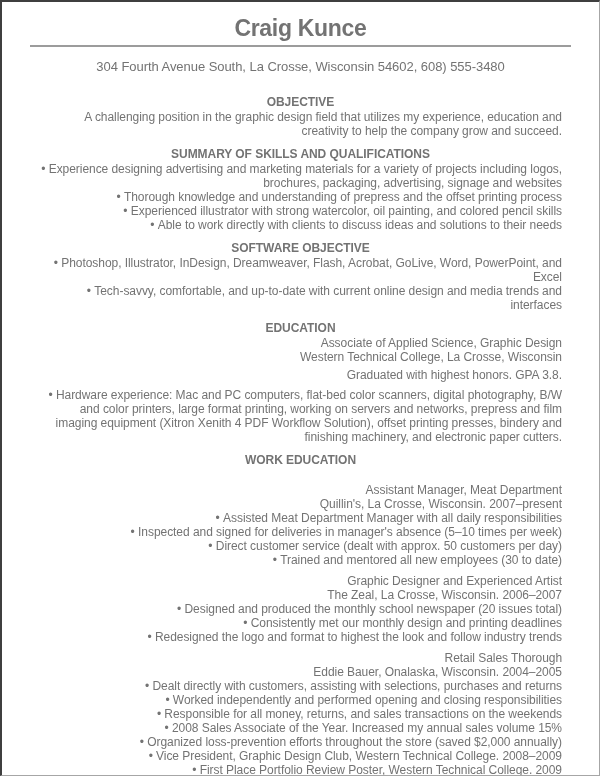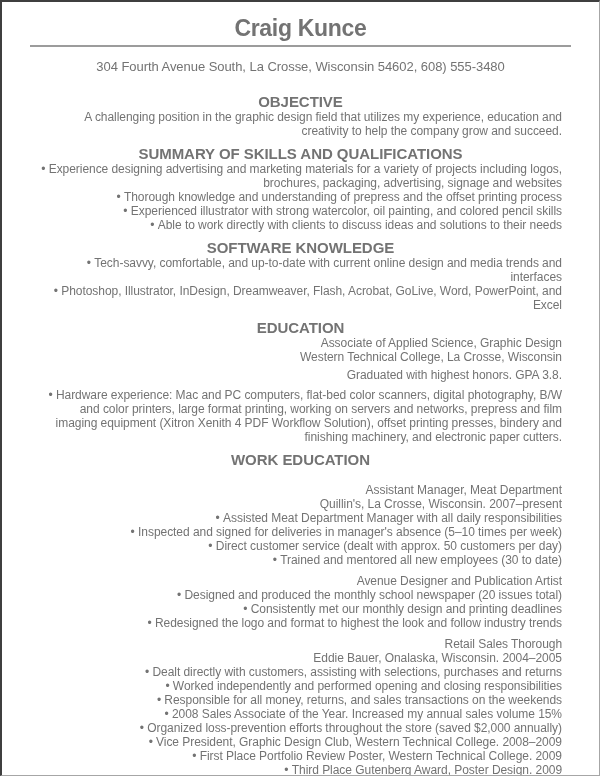--- a/index.html
+++ b/index.html
@@ -35,21 +35,21 @@
     margin: 3px -9px 0 -9px;
   }
   .address {
     text-align: center;
     font-size: 13px;
     letter-spacing: -0.05px;
     margin: 13px 0 0 0;
     line-height: 14px;
   }
   .hd {
-    font-size: 15px;
+    font-size: 12px;
     font-weight: bold;
     text-align: center;
     letter-spacing: -0.05px;
     margin: 9px 0 1px 0;
     line-height: 14px;
   }
   .section-objective .hd {
     margin-top: 21px;
   }
   .body, .line, li {
@@ -98,24 +98,24 @@
     <h2 class="hd">SUMMARY OF SKILLS AND QUALIFICATIONS</h2>
     <ul>
       <li>Experience designing advertising and marketing materials for a variety of projects including logos, brochures, packaging, advertising, signage and websites</li>
       <li>Thorough knowledge and understanding of prepress and the offset printing process</li>
       <li>Experienced illustrator with strong watercolor, oil painting, and colored pencil skills</li>
       <li>Able to work directly with clients to discuss ideas and solutions to their needs</li>
     </ul>
   </section>
 
   <section class="section-software">
-    <h2 class="hd">SOFTWARE KNOWLEDGE</h2>
+    <h2 class="hd">SOFTWARE OBJECTIVE</h2>
     <ul>
+      <li>Photoshop, Illustrator, InDesign, Dreamweaver, Flash, Acrobat, GoLive, Word, PowerPoint, and Excel</li>
       <li>Tech-savvy, comfortable, and up-to-date with current online design and media trends and interfaces</li>
-      <li>Photoshop, Illustrator, InDesign, Dreamweaver, Flash, Acrobat, GoLive, Word, PowerPoint, and Excel</li>
     </ul>
   </section>
 
   <section class="section-education">
     <h2 class="hd">EDUCATION</h2>
     <p class="line">Associate of Applied Science, Graphic Design</p>
     <p class="line">Western Technical College, La Crosse, Wisconsin</p>
     <p class="line edu-honors">Graduated with highest honors. GPA 3.8.</p>
     <ul class="edu-bullets">
       <li>Hardware experience: Mac and PC computers, flat-bed color scanners, digital photography, B/W and color printers, large format printing, working on servers and networks, prepress and film imaging equipment (Xitron Xenith 4 PDF Workflow Solution), offset printing presses, bindery and finishing machinery, and electronic paper cutters.</li>
@@ -130,21 +130,22 @@
       <p class="line">Quillin's, La Crosse, Wisconsin. 2007–present</p>
       <ul>
         <li>Assisted Meat Department Manager with all daily responsibilities</li>
         <li>Inspected and signed for deliveries in manager's absence (5–10 times per week)</li>
         <li>Direct customer service (dealt with approx. 50 customers per day)</li>
         <li>Trained and mentored all new employees (30 to date)</li>
       </ul>
     </div>
 
     <div class="job">
-      <p class="line">Avenue Designer and Publication Artist</p>
+      <p class="line">Graphic Designer and Experienced Artist</p>
+      <p class="line">The Zeal, La Crosse, Wisconsin. 2006–2007</p>
       <ul>
         <li>Designed and produced the monthly school newspaper (20 issues total)</li>
         <li>Consistently met our monthly design and printing deadlines</li>
         <li>Redesigned the logo and format to highest the look and follow industry trends</li>
       </ul>
     </div>
 
     <div class="job">
       <p class="line">Retail Sales Thorough</p>
       <p class="line">Eddie Bauer, Onalaska, Wisconsin. 2004–2005</p>

